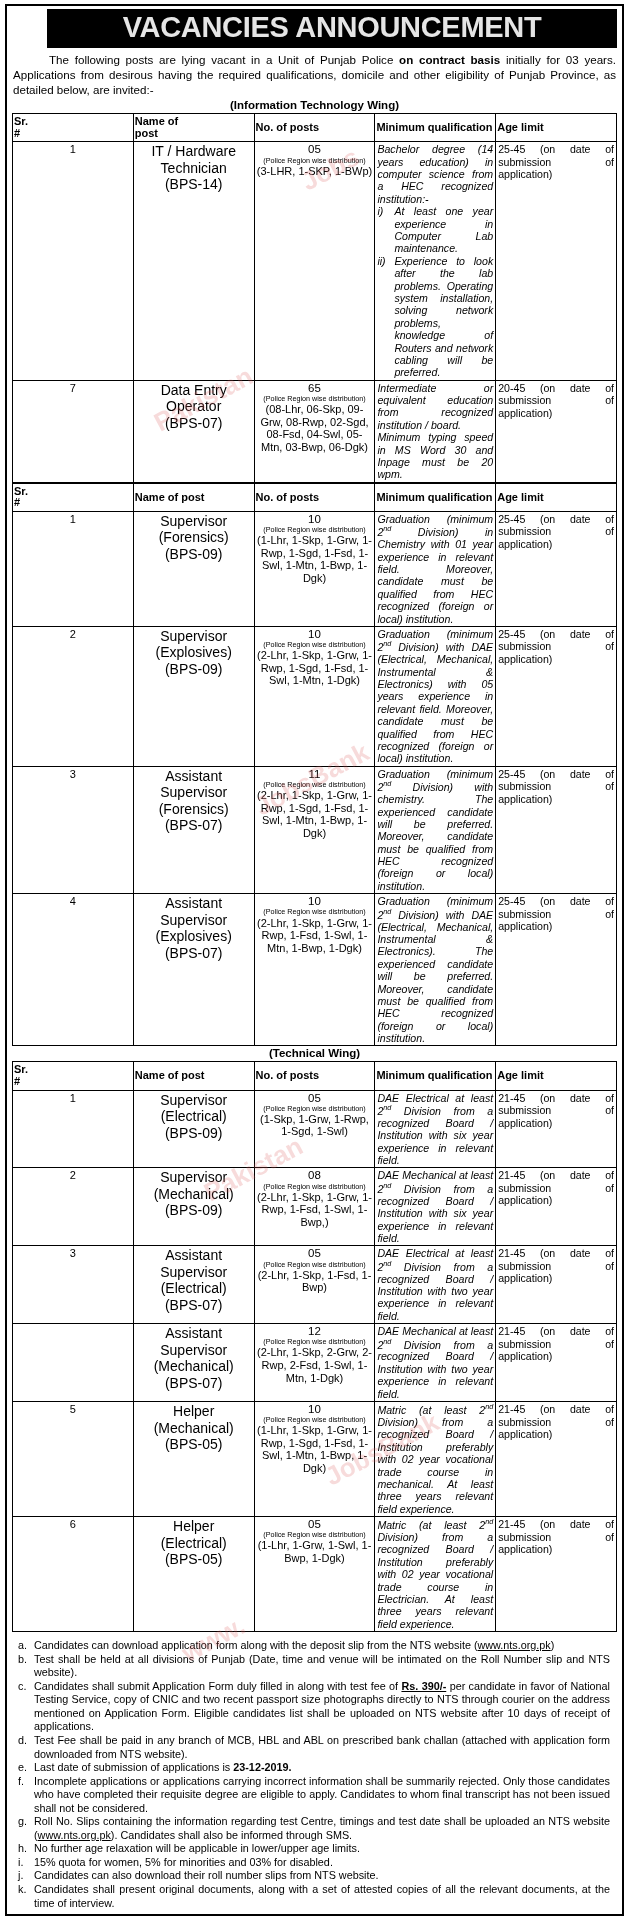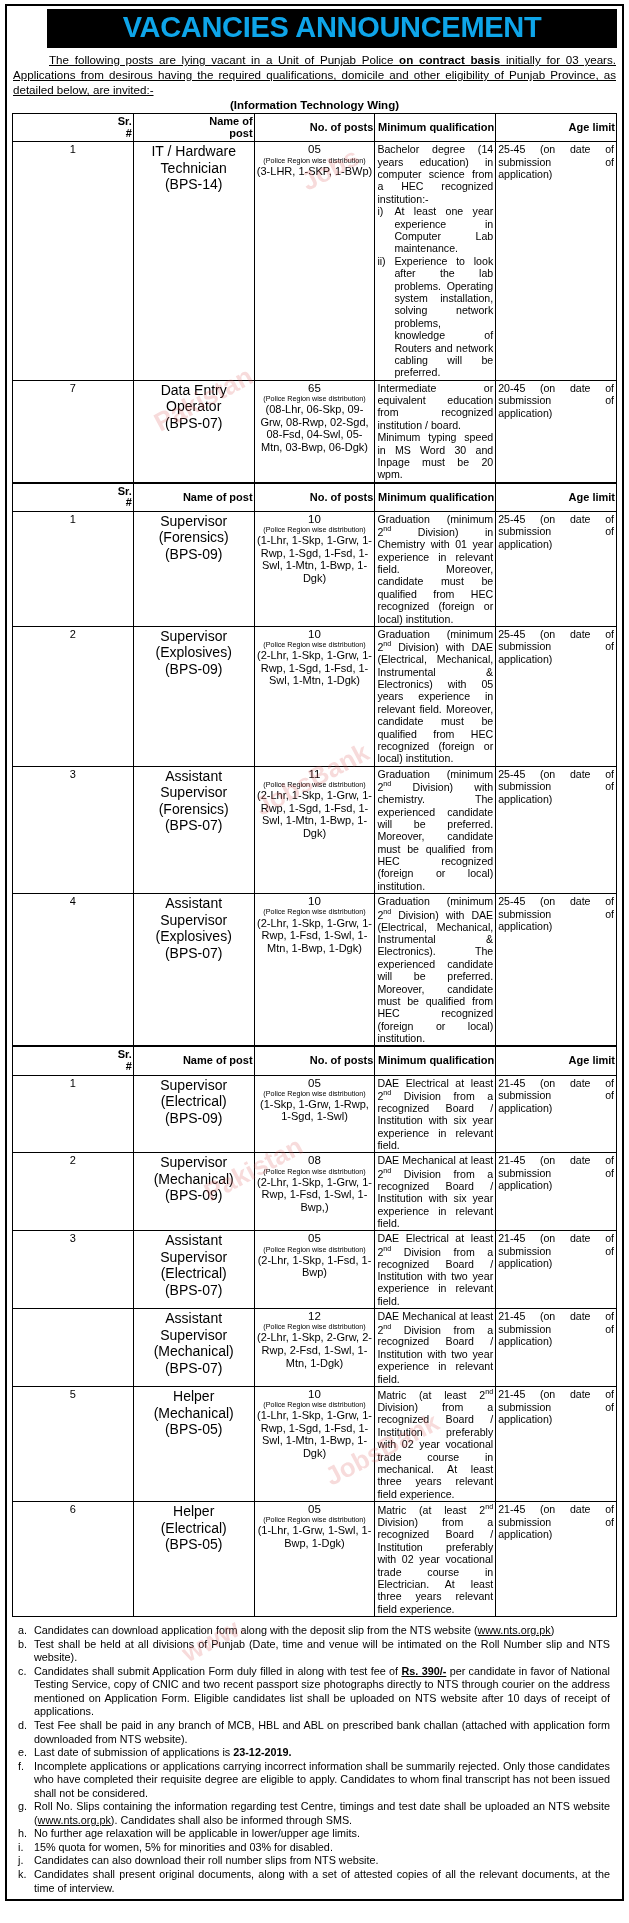--- a/index.html
+++ b/index.html
@@ -18,38 +18,38 @@
   }
   .ad-frame {
     border:2px solid #000;
     margin:4px 5px 0 5px;
     padding:0;
     background:#fff;
   }
   
   .banner {
     background:#000;
-    color:#0ea5e9;
+    color:#e5e5e5;
     text-align:center;
     font-weight:bold;
     font-size:29px;
     letter-spacing:-0.3px;
     padding:4px 0 6px 0;
     margin:3px 5px 4px 40px;
     line-height:1.0;
   }
   .intro {
     font-size:11.6px;
     line-height:1.30;
     padding:0 6px 0 6px;
     text-align:justify;
     text-justify:inter-word;
   }
   .intro p { margin:0 0 1px 0; }
-  .intro .first { text-indent:36px;text-decoration:underline; }
+  .intro .first { text-indent:36px; }
   .b { font-weight:bold; }
   .wing-title {
     text-align:center;
     font-weight:bold;
     font-size:11.5px;
     padding:1px 0 2px 0;
   }
   
   table.jobs {
     width:calc(100% - 10px);
@@ -57,32 +57,32 @@
     border-collapse:collapse;
     table-layout:fixed;
     font-size:9.6px;
   }
   table.jobs th, table.jobs td {
     border:1px solid #000;
     vertical-align:top;
     padding:1px 2px;
   }
   table.jobs thead th {
-    text-align:right;
+    text-align:left;
     vertical-align:middle;
     font-weight:bold;
     font-size:11px;
     padding:2px 1px;
     line-height:1.05;
     margin-left:37px;
   }
   td.sr  { text-align:center; width:24px; font-size:11px; vertical-align:top; padding-top:2px;}
   td.post{ text-align:center; width:82px; font-size:14px; line-height:1.18; padding-top:2px;}
   td.posts{ text-align:center; width:125px; padding-top:2px;}
-  td.qual{ text-align:justify; text-justify:inter-word; font-size:10.6px; line-height:1.17; padding:2px 3px;}
+  td.qual{ text-align:justify; text-justify:inter-word; font-size:10.6px; line-height:1.17; padding:2px 3px;font-style:italic;}
   td.age { text-align:justify; text-justify:inter-word; width:80px; font-size:10.6px; line-height:1.18; padding:2px 3px;}
   .num { font-size:11.5px; display:block; line-height:1.15; }
   .distlabel { font-size:7.2px; display:block; line-height:1.12; }
   .dist { font-size:11px; display:block; line-height:1.14; }
   sup { font-size:0.68em; vertical-align:super; }
   .ql { display:block; }
   .roman-list { margin:0; padding:0; list-style:none; }
   .roman-list li {
     display:flex; gap:4px; text-align:justify;
   }
@@ -236,20 +236,21 @@
                 <span class="distlabel">(Police Region wise distribution)</span>
                 <span class="dist">(2-Lhr, 1-Skp, 1-Grw, 1-Rwp, 1-Fsd, 1-Swl, 1-Mtn, 1-Bwp, 1-Dgk)</span>
               </td>
               <td class="qual">
                 <span class="ql">Graduation (minimum 2<sup>nd</sup> Division) with DAE (Electrical, Mechanical, Instrumental &amp; Electronics). The experienced candidate will be preferred. Moreover, candidate must be qualified from HEC recognized (foreign or local) institution.</span>
               </td>
               <td class="age">25-45 (on date of submission of application)</td>
             </tr>
           </tbody>
         </table>
+        <div class="wing-title">(Technical Wing)</div>
         <table class="jobs">
           <thead>
             <tr>
               <th>Sr.<br>#</th>
               <th>Name of post</th>
               <th>No. of posts</th>
               <th>Minimum qualification</th>
               <th>Age limit</th>
             </tr>
           </thead>

